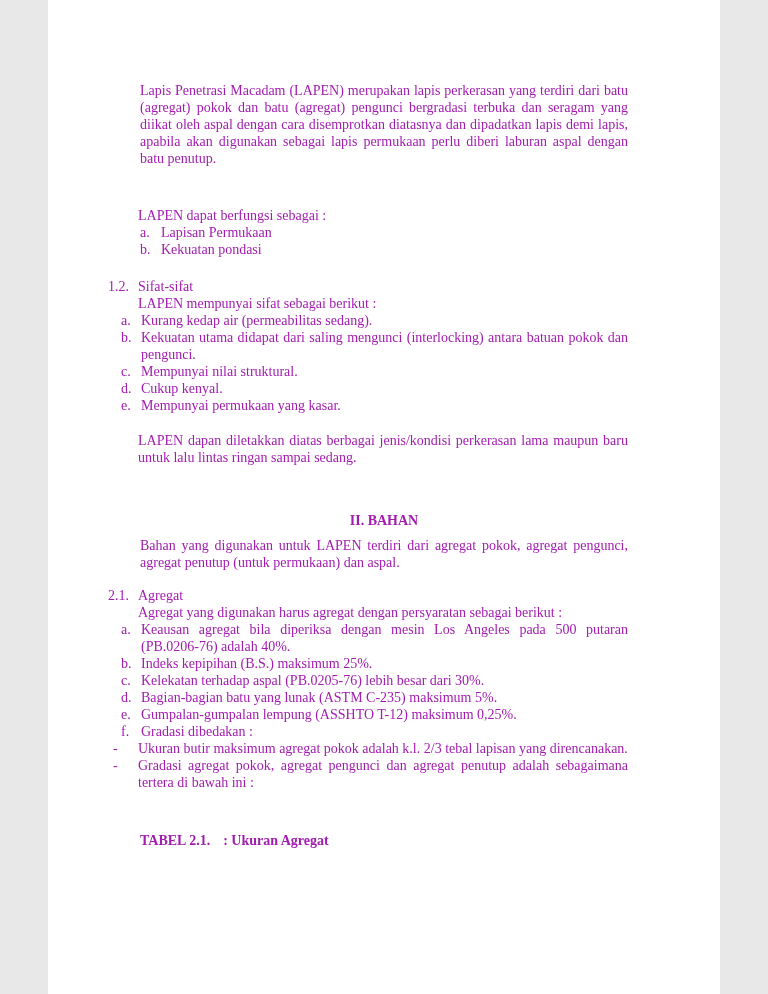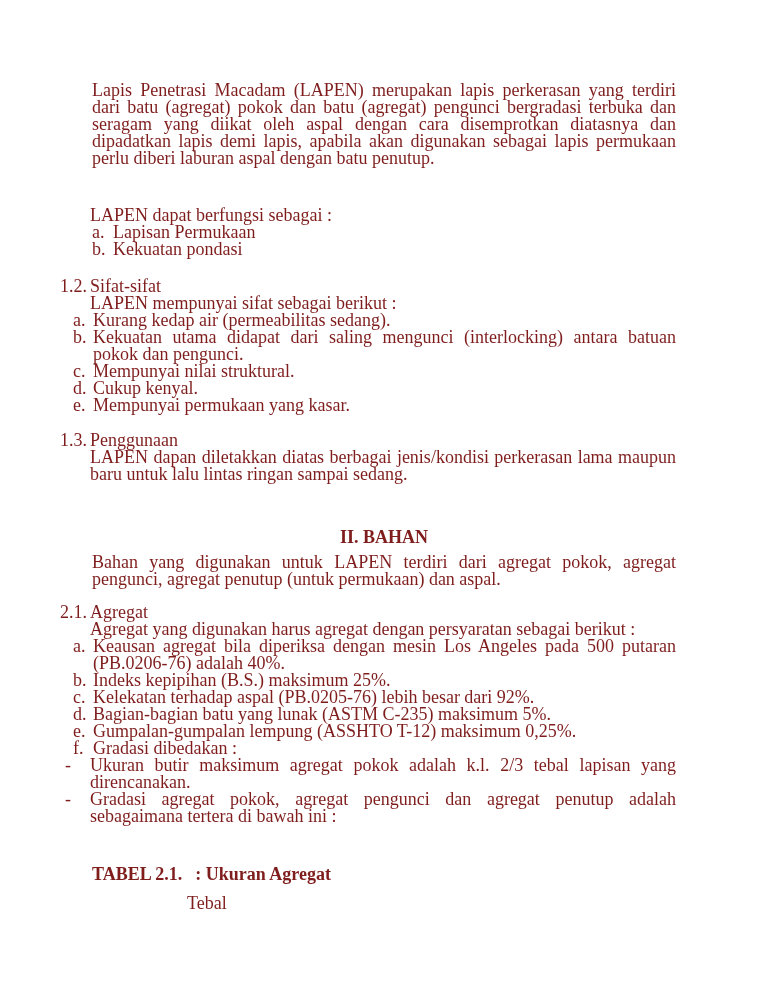--- a/index.html
+++ b/index.html
@@ -1,27 +1,27 @@
 <!DOCTYPE html>
 <html><head>
 <meta charset="utf-8">
 <style>
   html, body { margin: 0; padding: 0; background: #e8e8e8; }
   .page {
     position: relative;
-    width: 768px;
+    width: 672px;
     height: 994px;
     margin: 0 auto;
     background: #ffffff;
     box-sizing: border-box;
     padding: 82px 92px 0 60px;
     font-family: "Liberation Serif", "DejaVu Serif", serif;
-    font-size: 18px;
+    font-size: 14px;
     line-height: 17px;
-    color: #7f1d1d;
+    color: #a21caf;
     overflow: hidden;
   }
   p { margin: 0; }
   .justify { text-align: justify; }
   .indent-block { margin-left: 32px; }
 
   .sec-head { display: flex; }
   .sec-num { flex: none; width: 30px; }
   .sec-body { margin-left: 30px; }
 
@@ -111,24 +111,20 @@
       <span class="mk">d.</span>
       <span class="tx">Cukup kenyal.</span>
     </div>
     <div class="li list-wide">
       <span class="mk">e.</span>
       <span class="tx">Mempunyai permukaan yang kasar.</span>
     </div>
   </div>
 
   <div class="sec-1-3">
-    <div class="sec-head">
-      <span class="sec-num">1.3.</span>
-      <span class="sec-title">Penggunaan</span>
-    </div>
     <div class="sec-body">
       <p class="justify">LAPEN dapan diletakkan diatas berbagai jenis/kondisi perkerasan lama maupun baru untuk lalu lintas ringan sampai sedang.</p>
     </div>
   </div>
 
   <p class="chapter-heading">II. BAHAN</p>
 
   <p class="chapter-intro justify indent-block">Bahan yang digunakan untuk LAPEN terdiri dari agregat pokok, agregat pengunci, agregat penutup (untuk permukaan) dan aspal.</p>
 
   <div class="sec-2-1">
@@ -142,21 +138,21 @@
     <div class="li list-wide">
       <span class="mk">a.</span>
       <span class="tx">Keausan agregat bila diperiksa dengan mesin Los Angeles pada 500 putaran (PB.0206-76) adalah 40%.</span>
     </div>
     <div class="li list-wide">
       <span class="mk">b.</span>
       <span class="tx">Indeks kepipihan (B.S.) maksimum 25%.</span>
     </div>
     <div class="li list-wide">
       <span class="mk">c.</span>
-      <span class="tx">Kelekatan terhadap aspal (PB.0205-76) lebih besar dari 92%.</span>
+      <span class="tx">Kelekatan terhadap aspal (PB.0205-76) lebih besar dari 30%.</span>
     </div>
     <div class="li list-wide">
       <span class="mk">d.</span>
       <span class="tx">Bagian-bagian batu yang lunak (ASTM C-235) maksimum 5%.</span>
     </div>
     <div class="li list-wide">
       <span class="mk">e.</span>
       <span class="tx">Gumpalan-gumpalan lempung (ASSHTO T-12) maksimum 0,25%.</span>
     </div>
     <div class="li list-wide">
@@ -171,16 +167,15 @@
       <span class="mk">-</span>
       <span class="tx">Gradasi agregat pokok, agregat pengunci dan agregat penutup adalah sebagaimana tertera di bawah ini :</span>
     </div>
   </div>
 
   <div class="tabel-heading">
     <span class="tabel-label">TABEL 2.1.</span>
     <span class="tabel-caption">: Ukuran Agregat</span>
   </div>
 
-  <p class="thead-top">Tebal</p>
 
 
 </div>
 
 </body></html>

